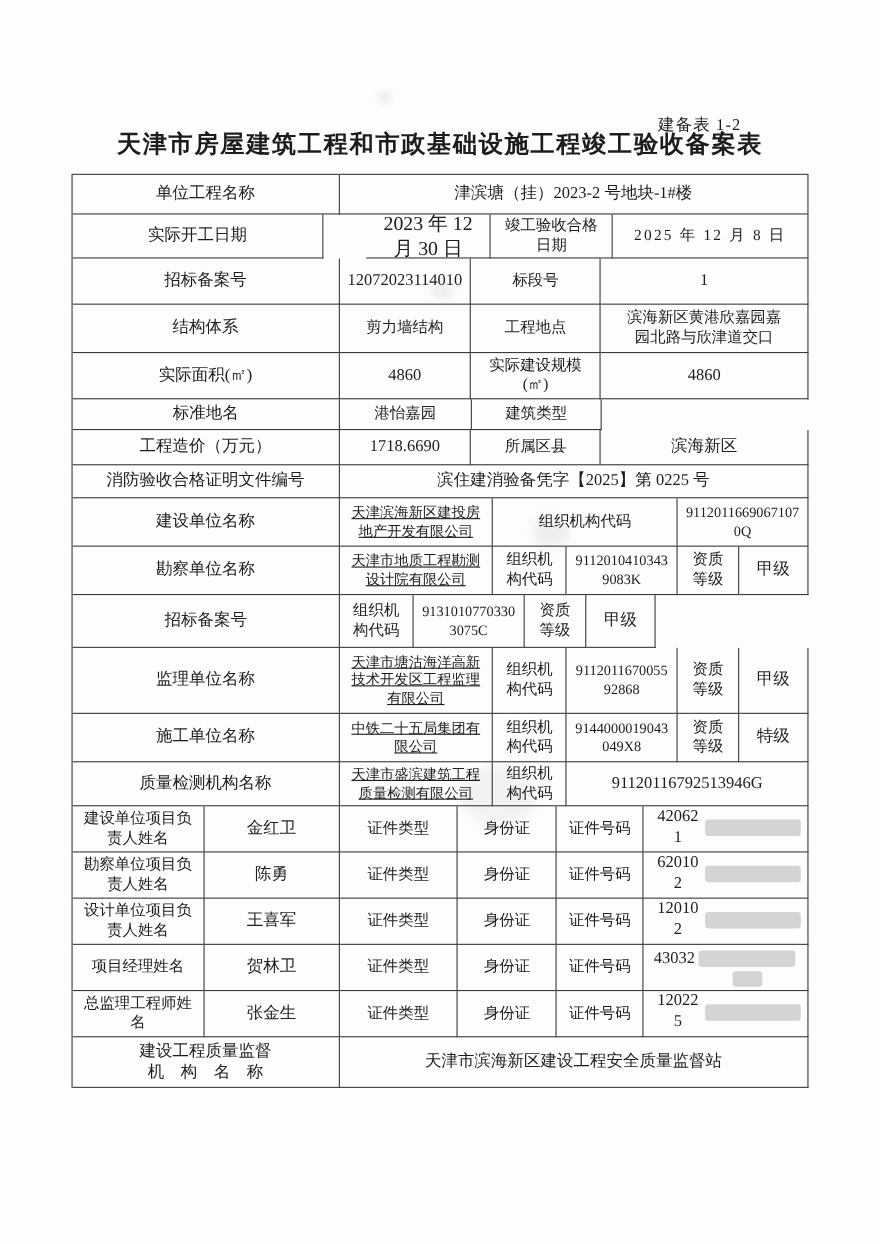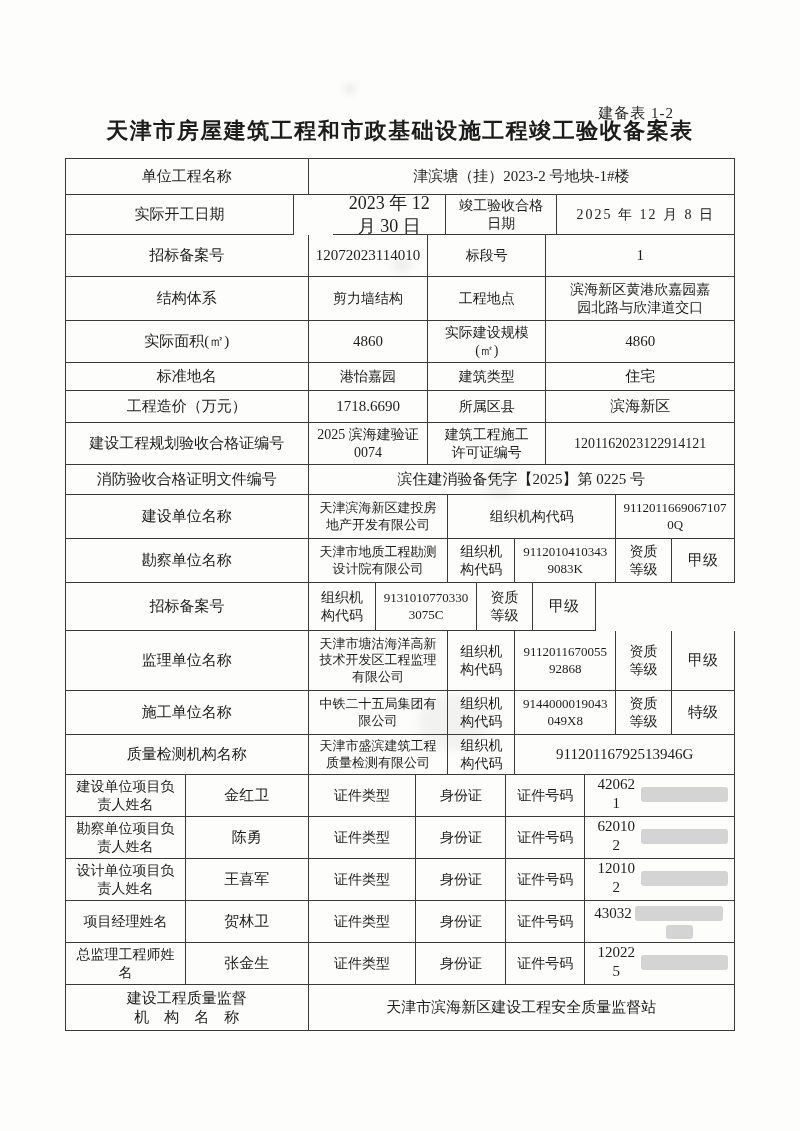--- a/index.html
+++ b/index.html
@@ -30,21 +30,21 @@
   .c14{font-size:14px;}
   .c13{font-size:13px;}
   .small{font-size:18px;margin-left:39px;}
   .num{font-family:Liberation Serif, serif;word-break:break-all;}
   .sp2{letter-spacing:2px;}
   .wrap6{display:inline-block;max-width:86px;}
   .wrap2{display:inline-block;max-width:32px;}
   .wrap10{display:inline-block;max-width:152px;}
   
   .wA1{width:243px;}.wA2{width:120px;}.wA3{width:118px;}.wA4{width:189px;}.wA5{width:427px;}
-  .wB2{width:140px;}.wB3{width:67px;}.wB4{width:101px;}.wB5{width:56px;}.wB6{width:63px;}
+  .wB2{width:140px;text-decoration:underline;}.wB3{width:67px;}.wB4{width:101px;}.wB5{width:56px;}.wB6{width:63px;}
   .wB3m{width:168px;}.wB4m{width:119px;}.wB4q{width:220px;}
   .wC1{width:120px;}.wC2{width:123px;}.wC3{width:108px;}.wC4{width:90px;}.wC5{width:79px;}.wC6{width:150px;}
   
   .idcell{align-items:flex-start;justify-content:center;padding-left:9px;font-size:15px;}
   .idline{display:flex;align-items:center;}
   .redact{background:var(--redact);border-radius:3px;filter:blur(0.7px);display:inline-block;}
   .r-long{width:88px;height:15px;margin-left:3px;}
   .r-short{width:27px;height:14px;margin-left:72px;margin-top:3px;}
   
   .smudge{position:absolute;background:#9a9a9a;border-radius:50%;filter:blur(4px);pointer-events:none;}
@@ -100,38 +100,29 @@
       <div class="cell wA3 c14">
           <span class="wrap6">实际建设规模(㎡)</span>
         </div>
       <div class="cell wA4 num">4860</div>
     </div>
 
     <div class="row" style="height:28px">
       <div class="cell wA1">标准地名</div>
       <div class="cell wA2 c14">港怡嘉园</div>
       <div class="cell wA3 c14">建筑类型</div>
-      <div class="cell wA4">住宅</div>
     </div>
 
     <div class="row" style="height:32px">
       <div class="cell wA1">工程造价（万元）</div>
       <div class="cell wA2 num">1718.6690</div>
       <div class="cell wA3 c14">所属区县</div>
       <div class="cell wA4">滨海新区</div>
     </div>
 
-    <div class="row" style="height:42px">
-      <div class="cell wA1">建设工程规划验收合格证编号</div>
-      <div class="cell wA2 c14">2025 滨海建验证 0074</div>
-      <div class="cell wA3 c14">
-          <span class="wrap6">建筑工程施工许可证编号</span>
-        </div>
-      <div class="cell wA4 num c14">1201162023122914121</div>
-    </div>
 
     <div class="row" style="height:30px">
       <div class="cell wA1">消防验收合格证明文件编号</div>
       <div class="cell wA5">滨住建消验备凭字【2025】第 0225 号</div>
     </div>
 
     <div class="row" style="height:44px">
       <div class="cell wA1">建设单位名称</div>
       <div class="cell wB2 c13">天津滨海新区建投房地产开发有限公司</div>
       <div class="cell wB3m c14">组织机构代码</div>

